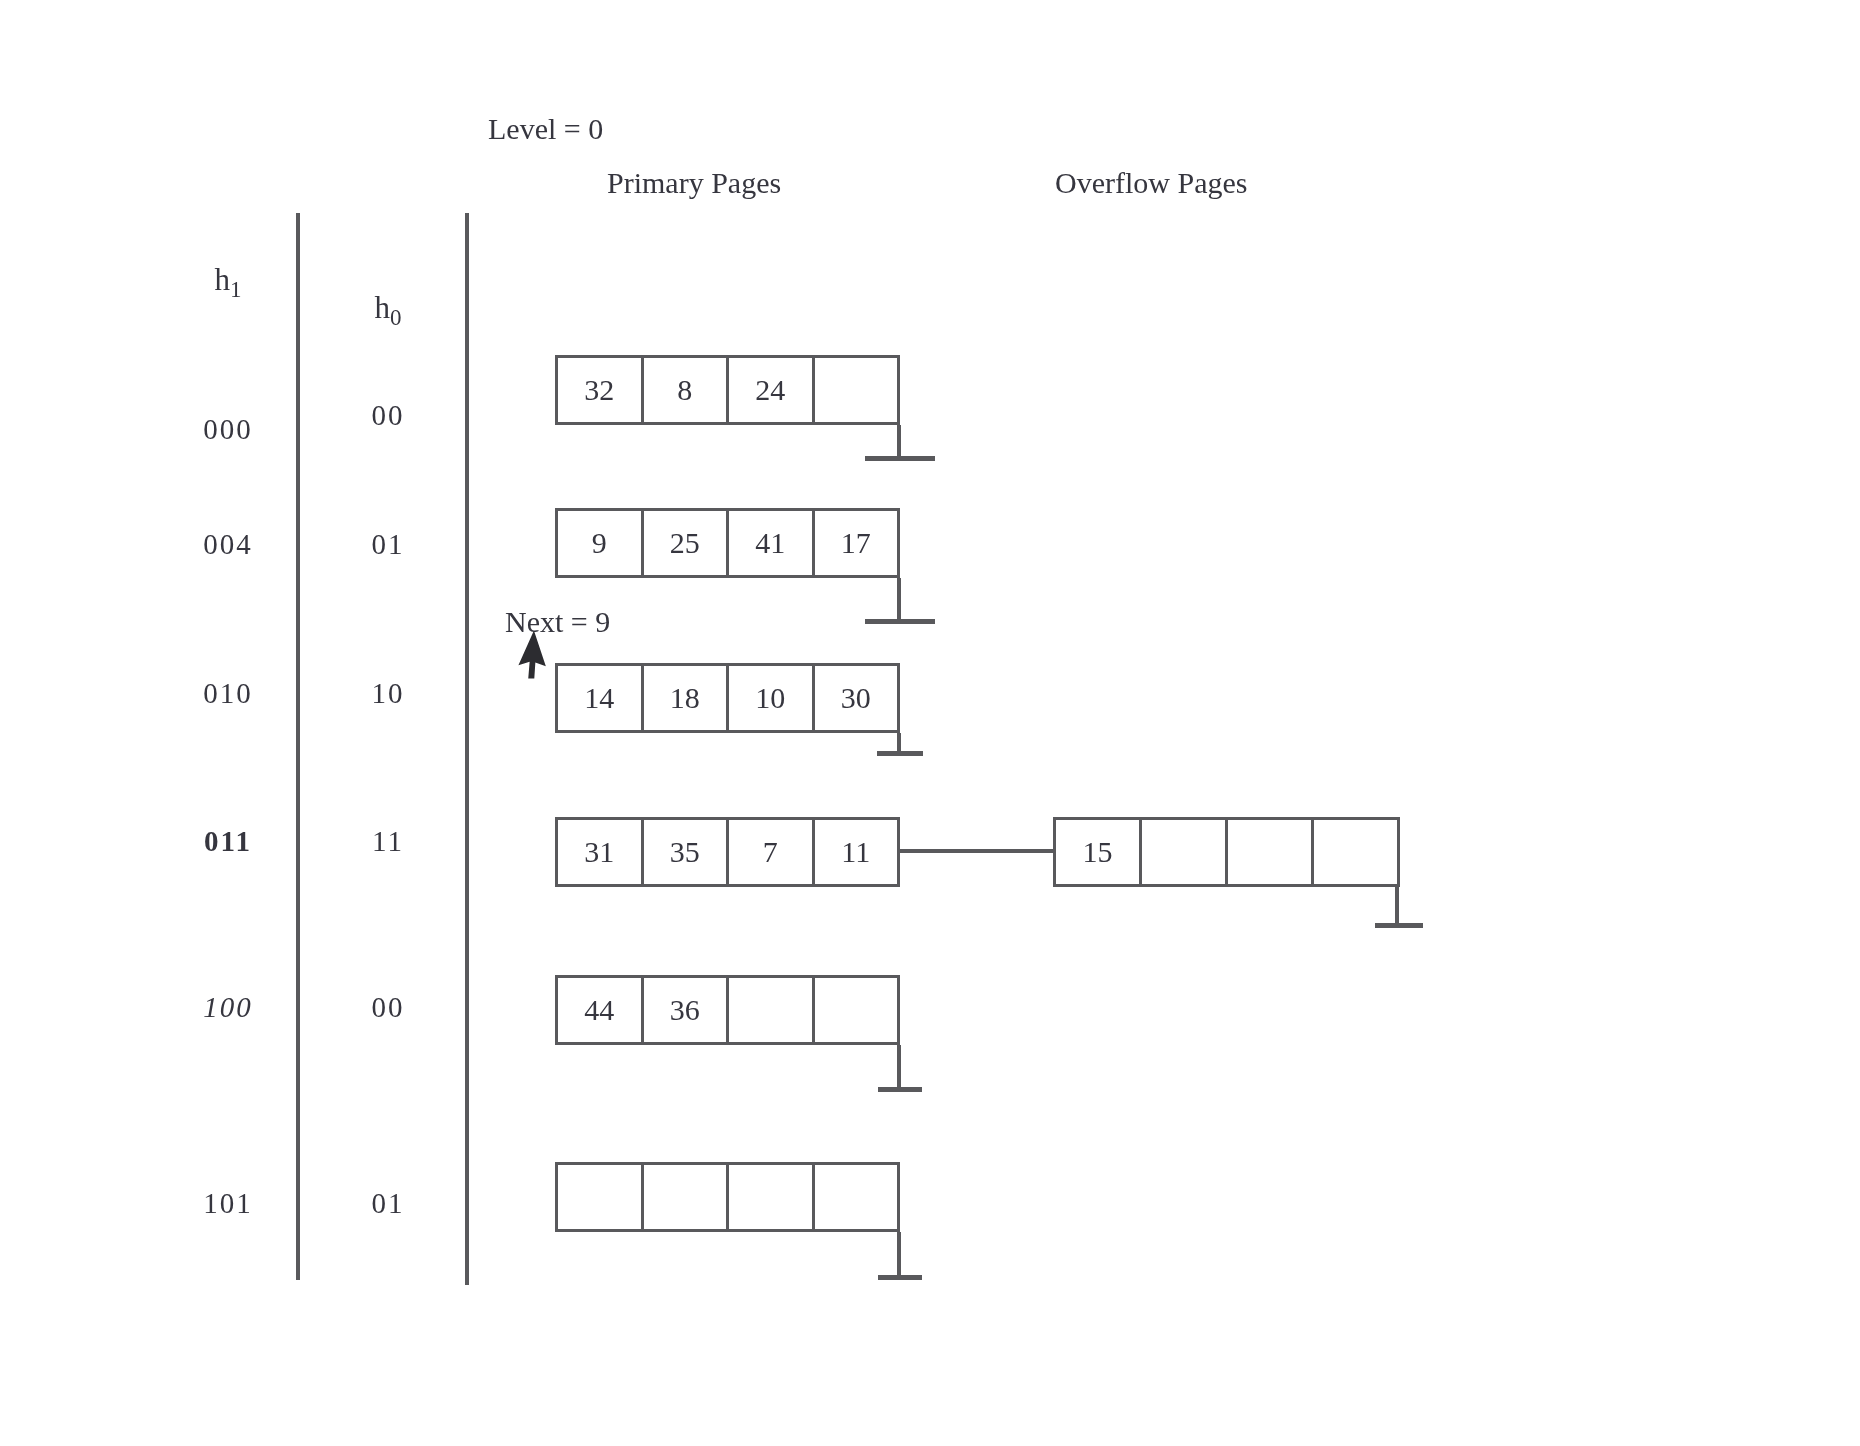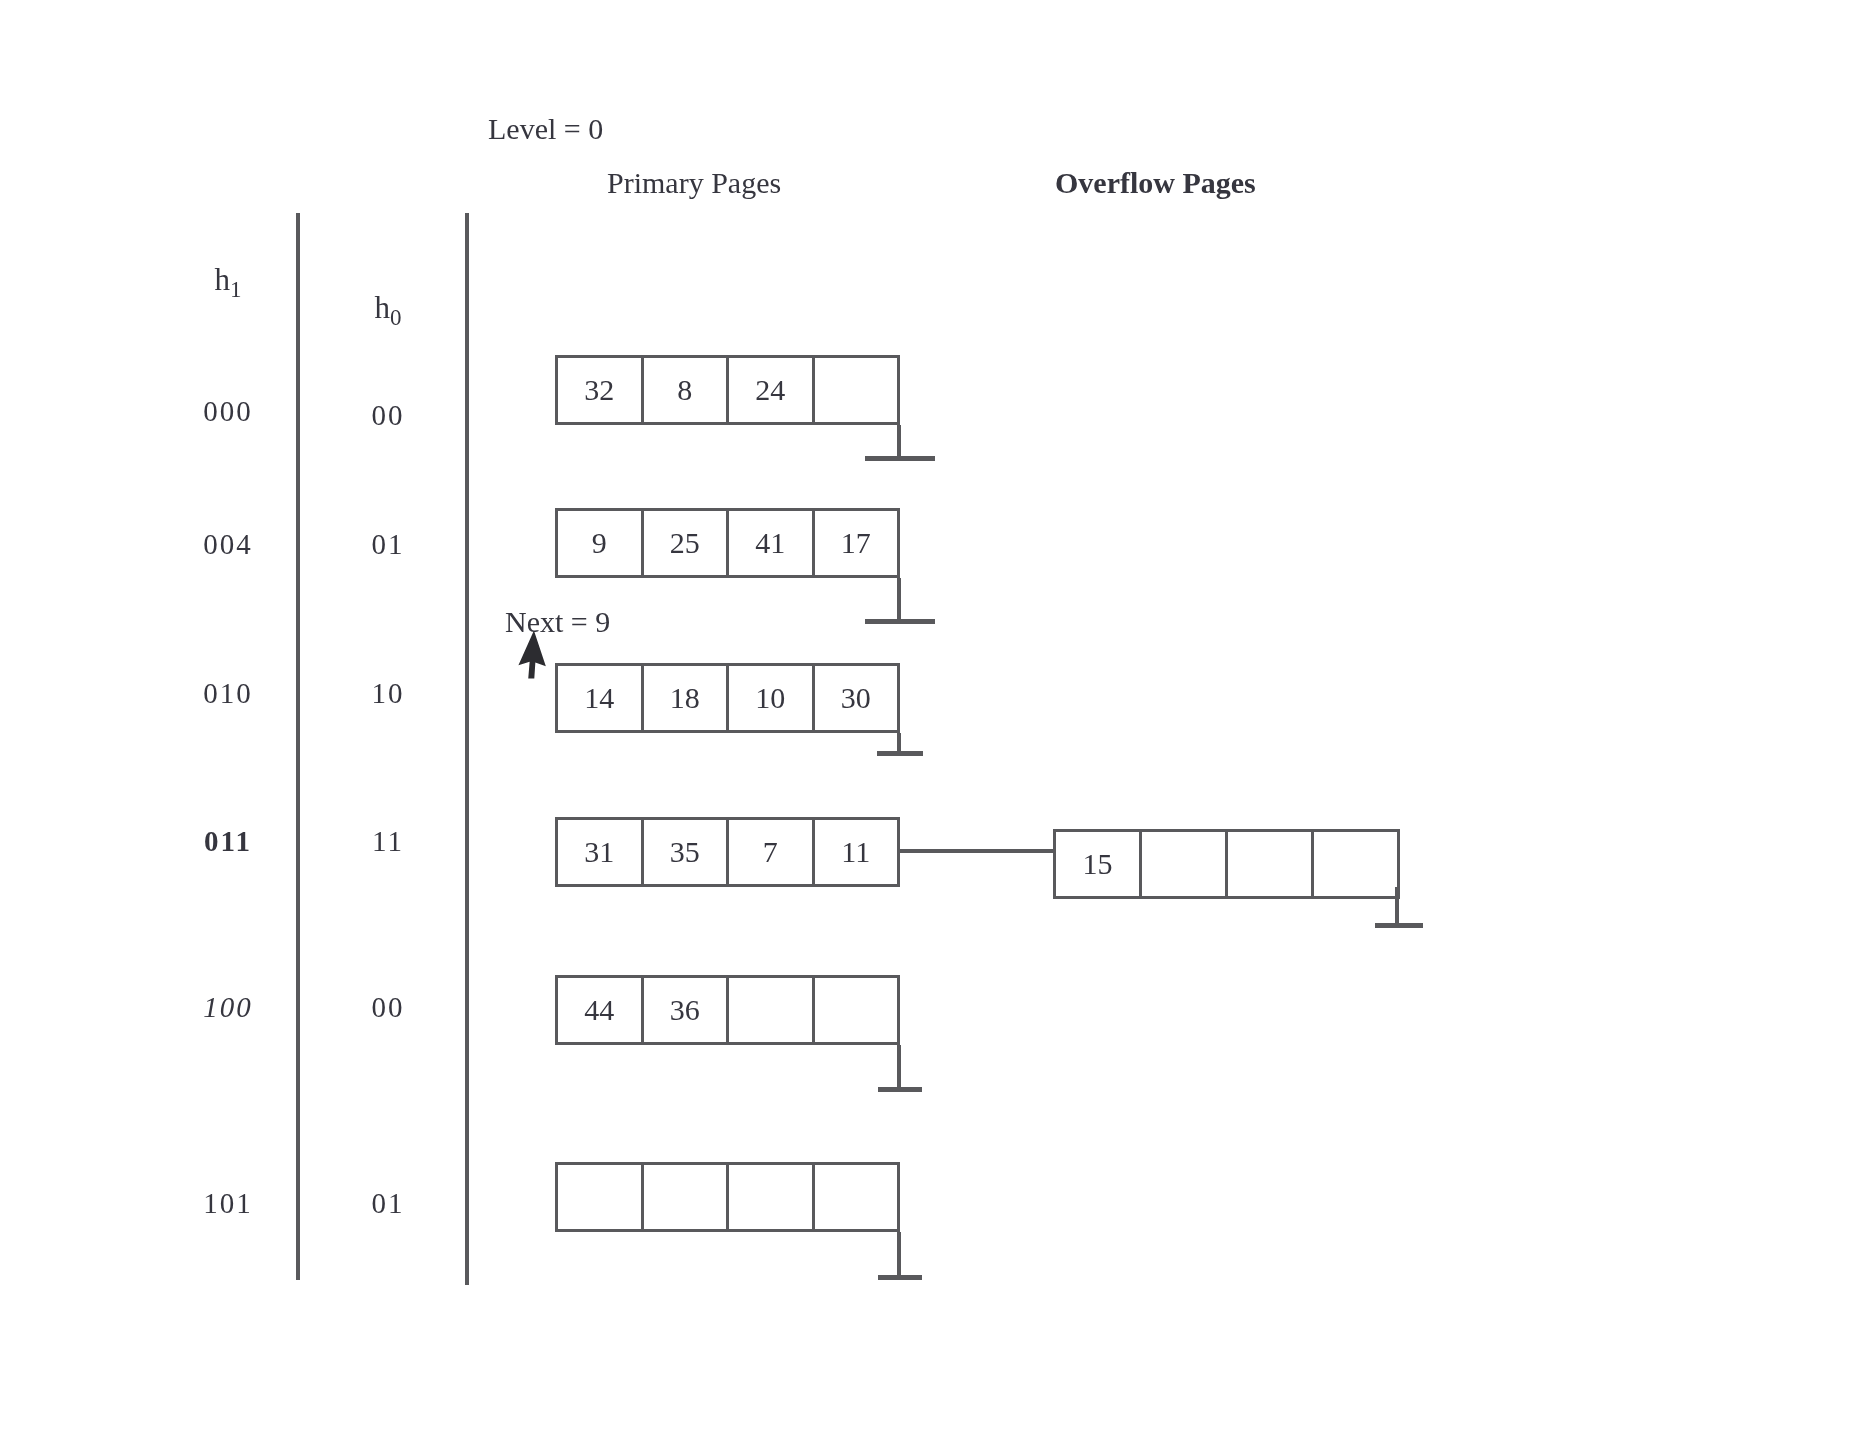--- a/index.html
+++ b/index.html
@@ -19,49 +19,49 @@
   .hname sub{font-size:23px;line-height:0;}
   .rowlabel{position:absolute;width:100px;height:34px;text-align:center;font-size:29px;line-height:34px;letter-spacing:2px;}
   .bucket{
     position:absolute;
     box-sizing:border-box;
     width:345px;height:70px;
     border:3px solid #59595c;
     display:flex;
     background:#ffffff;
   }
-  .bucket.overflow{width:347px;margin-top:12px;}
+  .bucket.overflow{width:347px;}
   .cell{
     flex:1 1 0;
     border-left:3px solid #59595c;
     display:flex;align-items:center;justify-content:center;
     font-size:30px;color:#36363f;
   }
   .cell:first-child{border-left:none;border-radius:29px;}
   .gv{position:absolute;width:4px;background:#59595c;}
   .gb{position:absolute;height:5px;background:#59595c;}
   .connector{position:absolute;height:4px;background:#59595c;}
   .cursor{position:absolute;}
 </style>
 </head>
 <body>
 
 <div class="canvas">
 
   <div class="txt" style="left:488px;top:112px;">Level = 0</div>
   <div class="txt" style="left:607px;top:166px;">Primary Pages</div>
-  <div class="txt" style="left:1055px;top:166px;font-weight:bold;">Overflow Pages</div>
+  <div class="txt" style="left:1055px;top:166px;">Overflow Pages</div>
 
   <div class="vline" style="left:296px;top:213px;height:1067px;"></div>
   <div class="vline" style="left:465px;top:213px;height:1072px;"></div>
 
   <div class="hname" style="left:178px;top:262px;"><span>h</span><sub>1</sub></div>
   <div class="hname" style="left:338px;top:262px;margin-top:28px;"><span>h</span><sub>0</sub></div>
 
-  <div class="rowlabel" style="left:178px;top:394px;">000</div>
+  <div class="rowlabel" style="left:178px;top:412px;">000</div>
   <div class="rowlabel" style="left:338px;top:398px;">00</div>
   <div class="bucket" style="left:555px;top:355px;">
     <div class="cell">32</div>
     <div class="cell">8</div>
     <div class="cell">24</div>
     <div class="cell"></div>
   </div>
   <div class="gv" style="left:897px;top:425px;height:31px;"></div>
   <div class="gb" style="left:865px;top:456px;width:70px;"></div>
 

